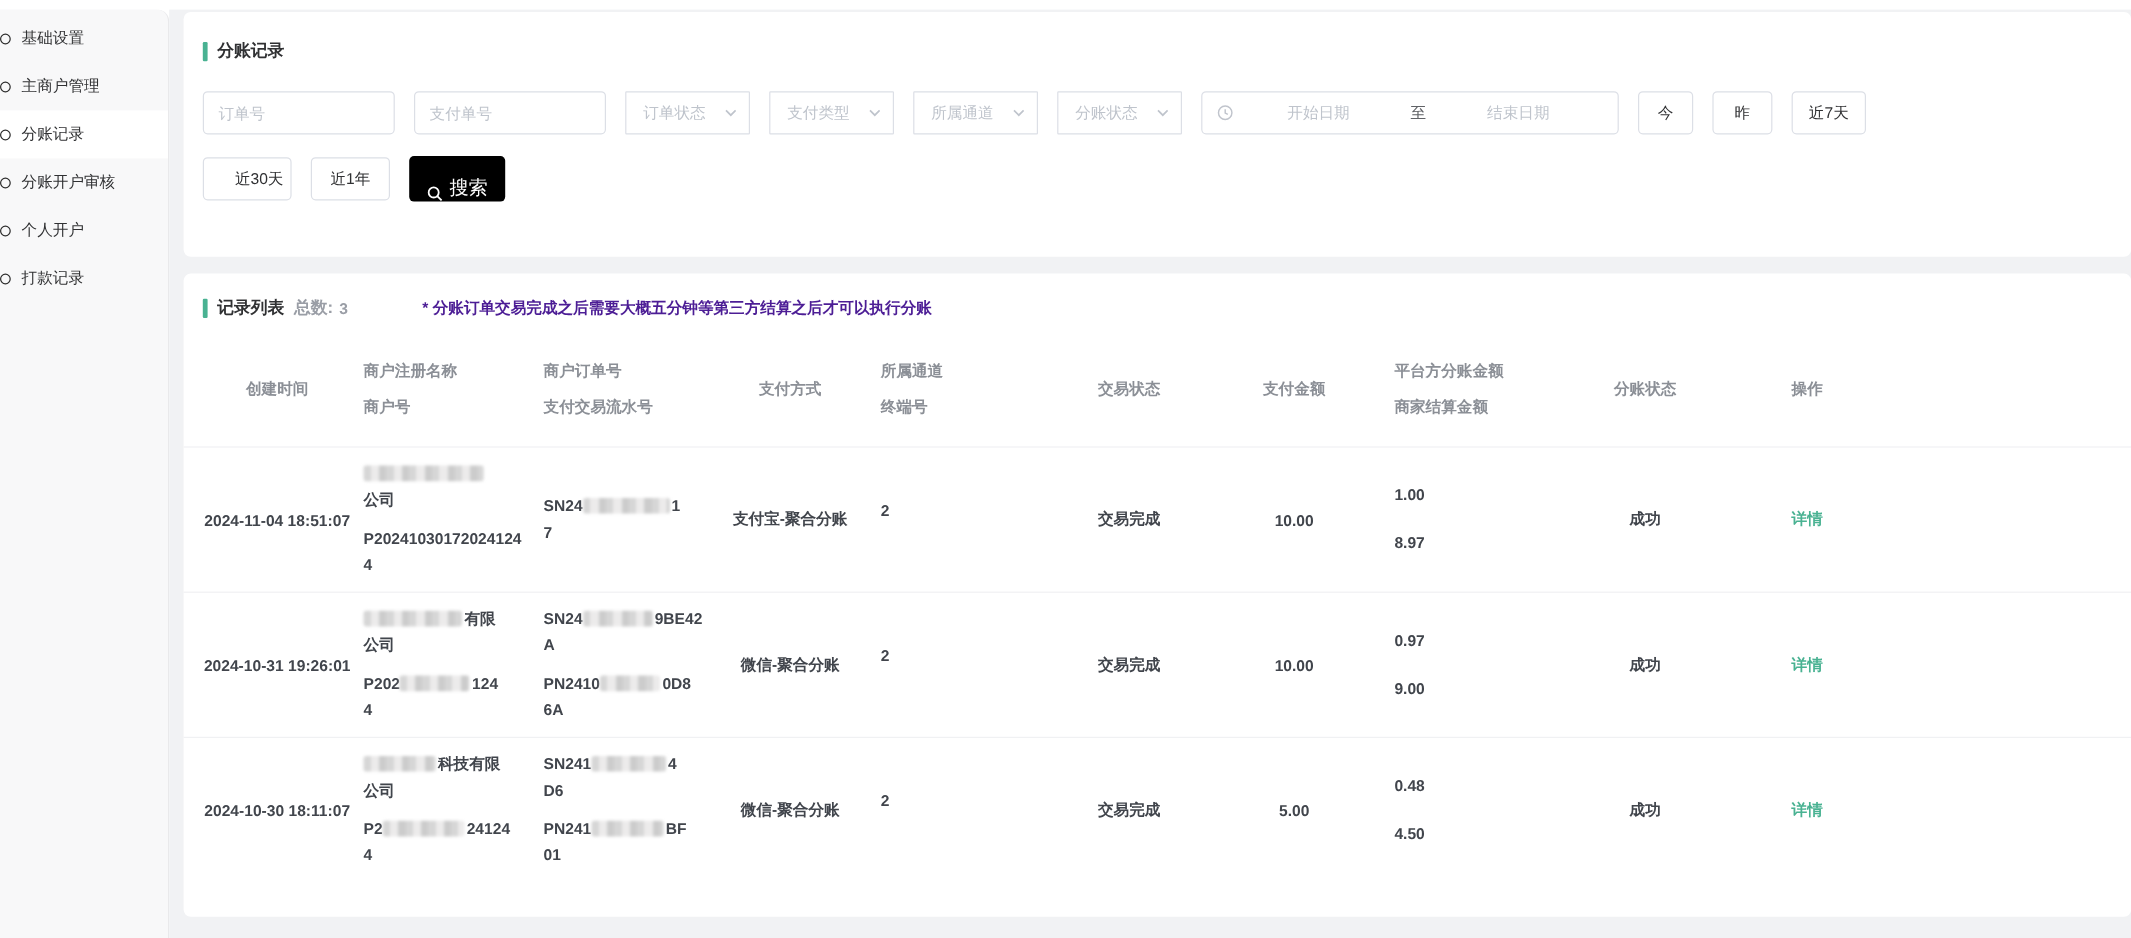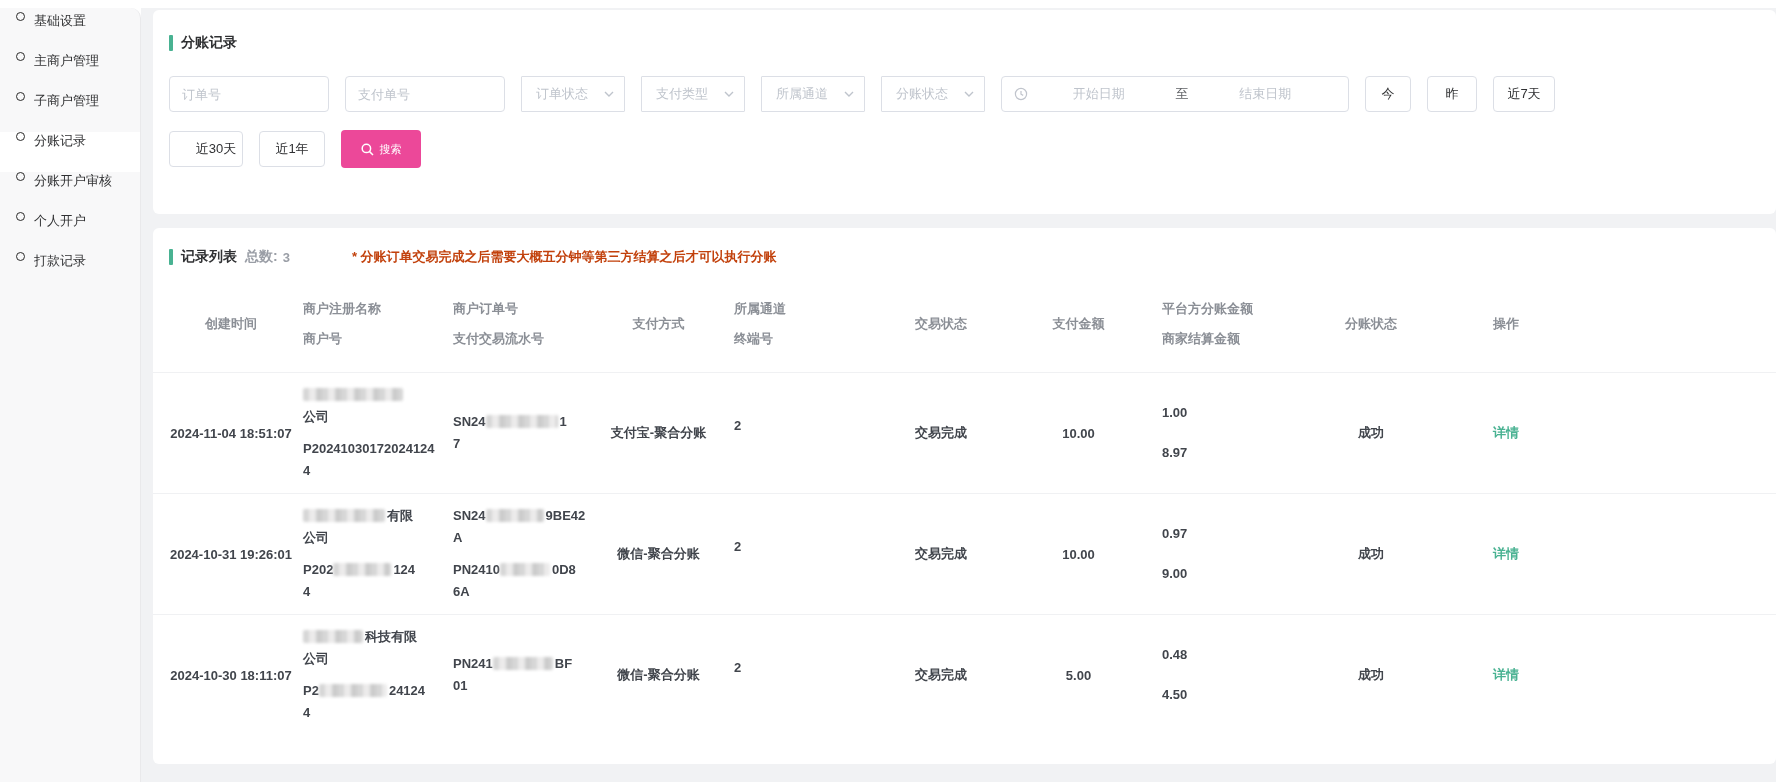--- a/index.html
+++ b/index.html
@@ -2,21 +2,21 @@
 <html><head>
 <meta charset="utf-8">
 <style>
   * { box-sizing: border-box; margin: 0; padding: 0; }
   html,body { width:1776px; height:782px; background:#fff; font-family:"Liberation Sans",sans-serif; overflow:hidden; }
   .top-strip { height:8px; background:#fff; }
   .app { display:flex; height:774px; }
 
   
   .sidebar { width:141px; background:#f8f8f9; border-right:1px solid #e9e9eb; border-top-right-radius:10px; padding-top:4px; flex-shrink:0; }
-  .sb-item { display:flex; align-items:flex-start; gap:9px; height:40px; padding-left:16px; font-size:13px; color:#303133; cursor:pointer; }
+  .sb-item { display:flex; align-items:center; gap:9px; height:40px; font-size:13px; color:#303133; cursor:pointer; }
   .sb-item.active { background:#fff; }
   .sb-dot { width:9px; height:9px; border:1.6px solid #2b2b2b; border-radius:50%; flex-shrink:0; }
 
   
   .main { flex:1; background:#f1f2f4; padding:2px 0 0 12px; overflow:hidden; }
   .card { background:#fff; border-radius:6px; }
   .filter-card { padding:24px 16px 46px 16px; }
   .card-title { display:flex; align-items:center; gap:8px; }
   .accent-bar { width:4px; height:16px; background:#49b292; border-radius:1px; }
   .card-title-text { font-size:14px; font-weight:bold; color:#303133; }
@@ -27,28 +27,28 @@
   .f-input::placeholder { color:#bfc4cc; }
   .w160 { width:160px; }
   .sel { height:36px; width:104px; border:1px solid #dcdfe6; border-radius:1px; display:flex; align-items:center; justify-content:space-between; padding:0 10px 0 14px; font-size:13px; color:#bfc4cc; cursor:pointer; background:#fff; }
   .chev { width:10px; height:10px; flex-shrink:0; }
   .date-box { height:36px; width:348px; border:1px solid #dcdfe6; border-radius:4px; display:flex; align-items:center; padding:0 12px; font-size:13px; background:#fff; cursor:pointer; }
   .date-box .ph { color:#bfc4cc; flex:1; text-align:center; }
   .date-box .to { color:#606266; padding:0 6px; }
   .btn { height:36px; background:#fff; border:1px solid #dcdfe6; border-radius:4px; font-size:13px; color:#303133; cursor:pointer; font-family:"Liberation Sans",sans-serif; }
   .btn-today { width:46px; } .btn-yday { width:50px; } .btn-7d { width:62px; }
   .btn-30d { width:74px;padding-left:20px; } .btn-1y { width:66px; }
-  .btn-search { width:80px; height:38px; background:#ec4899; border:none; border-radius:4px; color:#fff; font-size:11px; display:flex; align-items:center; justify-content:center; gap:6px; cursor:pointer; font-family:"Liberation Sans",sans-serif; }
+  .btn-search { width:80px; height:38px; background:#000000; border:none; border-radius:4px; color:#fff; font-size:16px; display:flex; align-items:flex-end; justify-content:center; gap:6px; cursor:pointer; font-family:"Liberation Sans",sans-serif; }
 
   
   .table-card { margin-top:14px; min-height:536px; padding-top:20px; }
   .table-title-row { display:flex; align-items:center; padding-left:16px; }
   .total-label { font-size:14px; font-weight:bold; color:#9a9ea6; margin-left:8px; }
   .total-value { font-size:13px; font-weight:bold; color:#9a9ea6; margin-left:5px; }
-  .note { font-size:13px; font-weight:bold; color:#c2410c; margin-left:62px; }
+  .note { font-size:13px; font-weight:bold; color:#4c1d95; margin-left:62px; }
 
   .grid { display:grid; grid-template-columns:140px 150px 150px 115px 165px 120px 155px 160px 110px 160px; align-items:center; margin-left:8px; }
   .thead .grid { min-height:96px; margin-top:10px; }
   .th { font-size:13px; font-weight:bold; color:#8b8f96; line-height:30px; }
   .td { font-size:13px; font-weight:bold; color:#41454c; }
   .col-c { text-align:center; }
   .col-l { text-align:left; padding-left:2px; }
   .pad18 { padding-left:18px; }
   .pad6 { padding-left:6px; }
   .trow { border-top:1px solid #f0f1f3; }
@@ -70,24 +70,20 @@
 
   <div class="sidebar">
       <div class="sb-item">
         <span class="sb-dot"></span>
         <span>基础设置</span>
       </div>
       <div class="sb-item">
         <span class="sb-dot"></span>
         <span>主商户管理</span>
       </div>
-      <div class="sb-item">
-        <span class="sb-dot"></span>
-        <span>子商户管理</span>
-      </div>
       <div class="sb-item active">
         <span class="sb-dot"></span>
         <span>分账记录</span>
       </div>
       <div class="sb-item">
         <span class="sb-dot"></span>
         <span>分账开户审核</span>
       </div>
       <div class="sb-item">
         <span class="sb-dot"></span>
@@ -283,20 +279,24 @@
                   <div class="ln"><span class="rd" style="width: 60px;"></span><span style="margin-left: 2px;">科技有限</span></div>
                   <div class="ln"><span>公司</span></div>
                 </div>
                 <div class="grp">
                   <div class="ln"><span>P2</span><span class="rd" style="width: 68px;"></span><span style="margin-left: 2px;">24124</span></div>
                   <div class="ln"><span>4</span></div>
                 </div>
               </div>
               <div class="td col-l">
                 <div class="grp">
+                  <div class="ln"><span>SN241</span><span class="rd" style="width: 62px;"></span><span style="margin-left: 2px;">4</span></div>
+                  <div class="ln"><span>D6</span></div>
+                </div>
+                <div class="grp">
                   <div class="ln"><span>PN241</span><span class="rd" style="width: 60px;"></span><span style="margin-left: 2px;">BF</span></div>
                   <div class="ln"><span>01</span></div>
                 </div>
               </div>
               <div class="td col-c">微信-聚合分账</div>
               <div class="td col-l pad18 raised">2</div>
               <div class="td col-c">交易完成</div>
               <div class="td col-c">5.00</div>
               <div class="td col-l pad6 two-ln">
                 <div class="ln">0.48</div>

